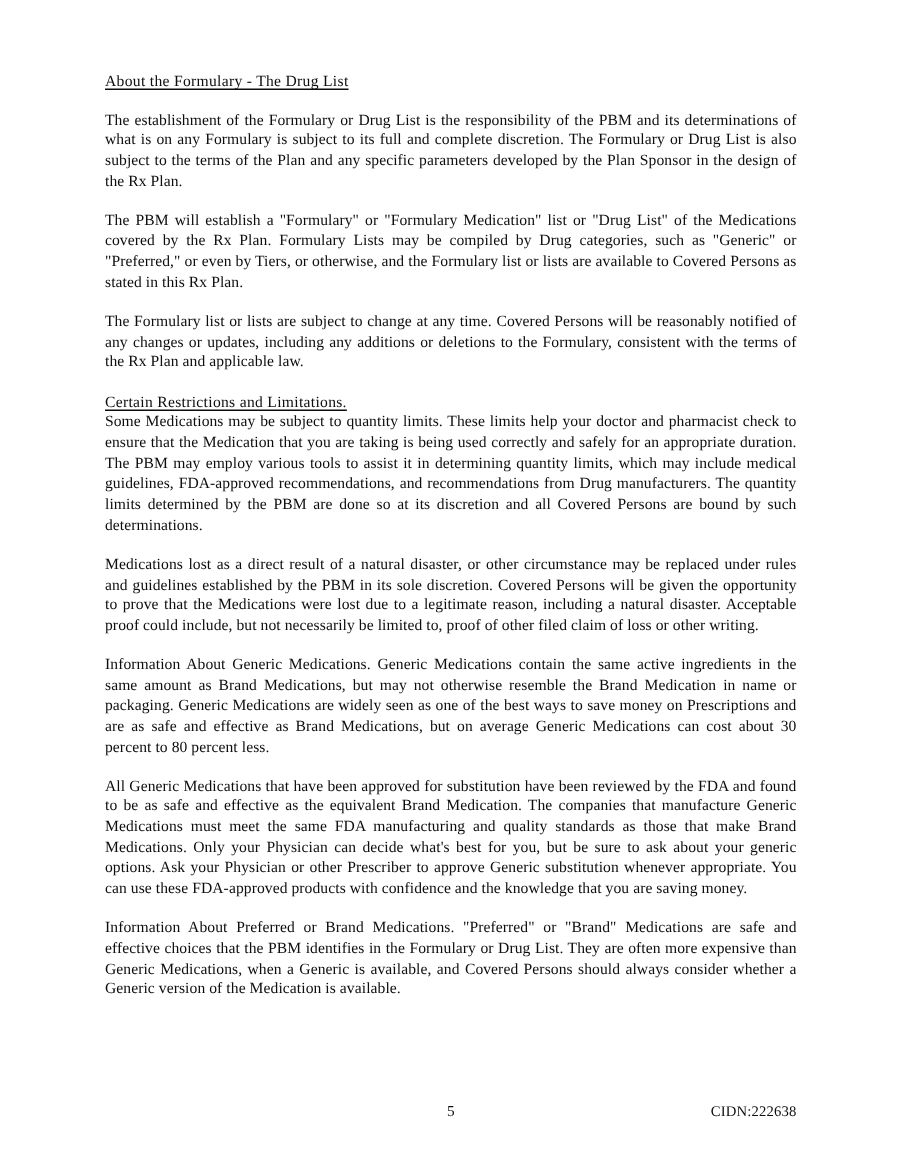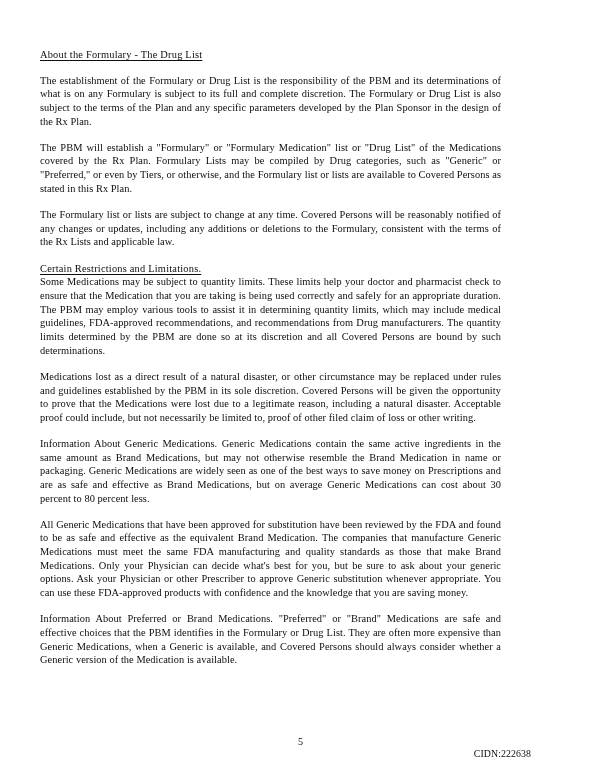--- a/index.html
+++ b/index.html
@@ -14,21 +14,21 @@
     background: #ffffff;
     font-family: "Liberation Serif", "DejaVu Serif", serif;
     color: #0d0d0d;
     overflow: hidden;
   }
   .page {
     position: relative;
     width: 600px;
     height: 776px;
     background: #ffffff;
-    padding: 48px 69px 0 40px;
+    padding: 48px 69px 0 70px;
   }
   .doc-body {
     width: 461px;
   }
   .section-heading {
     font-size: 10.4px;
     line-height: 13.6px;
     text-decoration: underline;
     text-underline-offset: 2px;
     margin: 0 0 12px 0;
@@ -62,39 +62,39 @@
     position: absolute;
     left: 0;
     right: 0;
     text-align: center;
     font-size: 10.2px;
     line-height: 14px;
   }
   .doc-id {
     position: absolute;
     right: 0;
-    top: 12px;
+    top: 0;
     font-size: 9.8px;
     line-height: 14px;
     letter-spacing: 0.01em;
   }
 </style>
 </head>
 <body>
 
 <div class="page">
   <div class="doc-body">
 
     <h2 class="section-heading">About the Formulary - The Drug List</h2>
 
     <p class="para">The establishment of the Formulary or Drug List is the responsibility of the PBM and its determinations of what is on any Formulary is subject to its full and complete discretion. The Formulary or Drug List is also subject to the terms of the Plan and any specific parameters developed by the Plan Sponsor in the design of the Rx Plan.</p>
 
     <p class="para">The PBM will establish a "Formulary" or "Formulary Medication" list or "Drug List" of the Medications covered by the Rx Plan. Formulary Lists may be compiled by Drug categories, such as "Generic" or "Preferred," or even by Tiers, or otherwise, and the Formulary list or lists are available to Covered Persons as stated in this Rx Plan.</p>
 
-    <p class="para">The Formulary list or lists are subject to change at any time. Covered Persons will be reasonably notified of any changes or updates, including any additions or deletions to the Formulary, consistent with the terms of the Rx Lists and applicable law.</p>
+    <p class="para">The Formulary list or lists are subject to change at any time. Covered Persons will be reasonably notified of any changes or updates, including any additions or deletions to the Formulary, consistent with the terms of the Rx Plan and applicable law.</p>
 
 
     <h2 class="section-heading second">Certain Restrictions and Limitations.</h2>
 
     <p class="para">Some Medications may be subject to quantity limits. These limits help your doctor and pharmacist check to ensure that the Medication that you are taking is being used correctly and safely for an appropriate duration. The PBM may employ various tools to assist it in determining quantity limits, which may include medical guidelines, FDA-approved recommendations, and recommendations from Drug manufacturers. The quantity limits determined by the PBM are done so at its discretion and all Covered Persons are bound by such determinations.</p>
 
     <p class="para">Medications lost as a direct result of a natural disaster, or other circumstance may be replaced under rules and guidelines established by the PBM in its sole discretion. Covered Persons will be given the opportunity to prove that the Medications were lost due to a legitimate reason, including a natural disaster. Acceptable proof could include, but not necessarily be limited to, proof of other filed claim of loss or other writing.</p>
 
     <p class="para"><span class="lead-italic">Information About Generic Medications.</span><span> Generic Medications contain the same active ingredients in the same amount as Brand Medications, but may not otherwise resemble the Brand Medication in name or packaging. Generic Medications are widely seen as one of the best ways to save money on Prescriptions and are as safe and effective as Brand Medications, but on average Generic Medications can cost about 30 percent to 80 percent less.</span></p>
 

